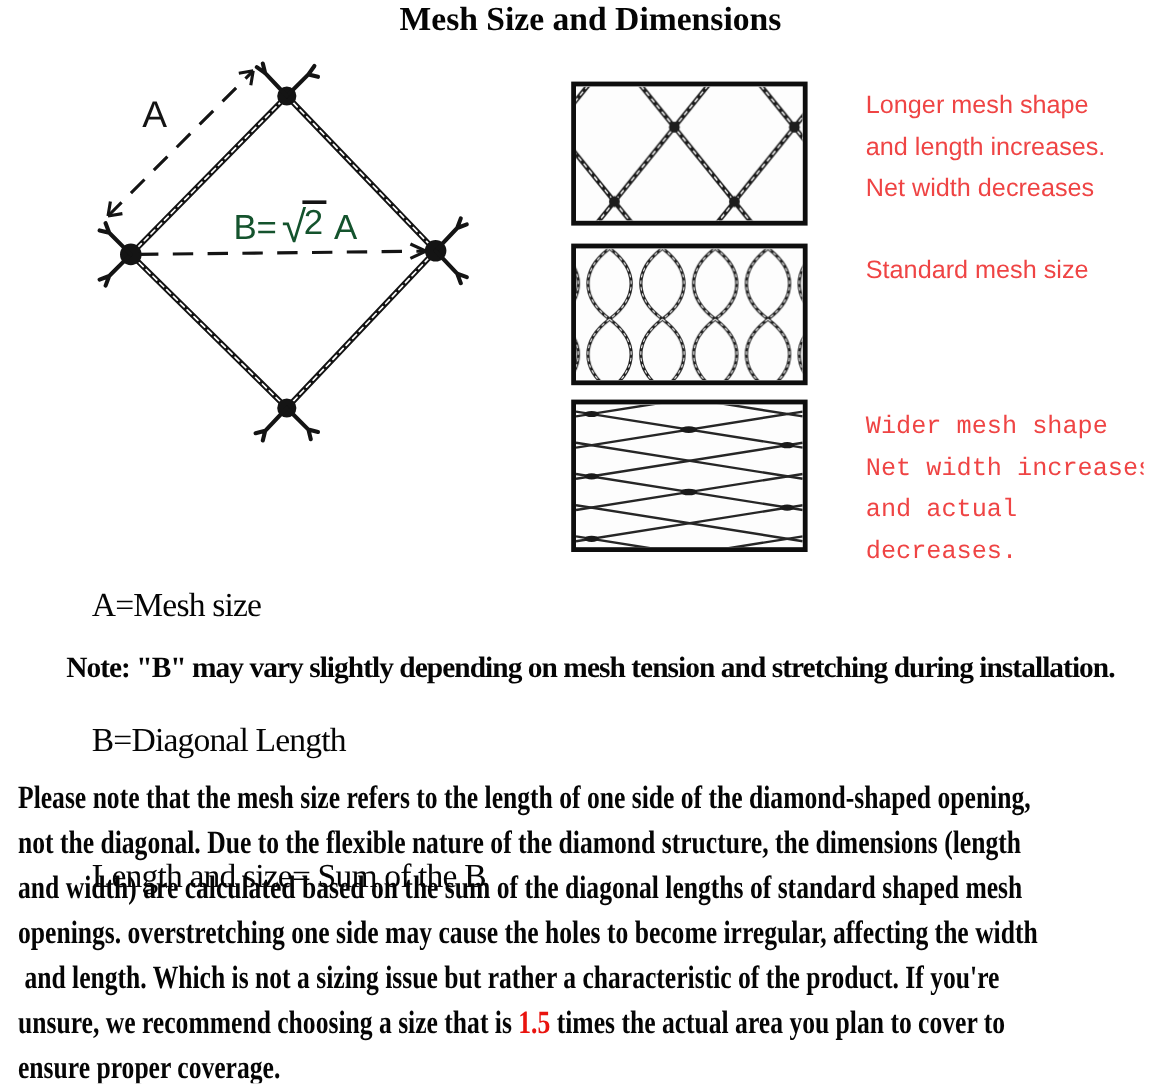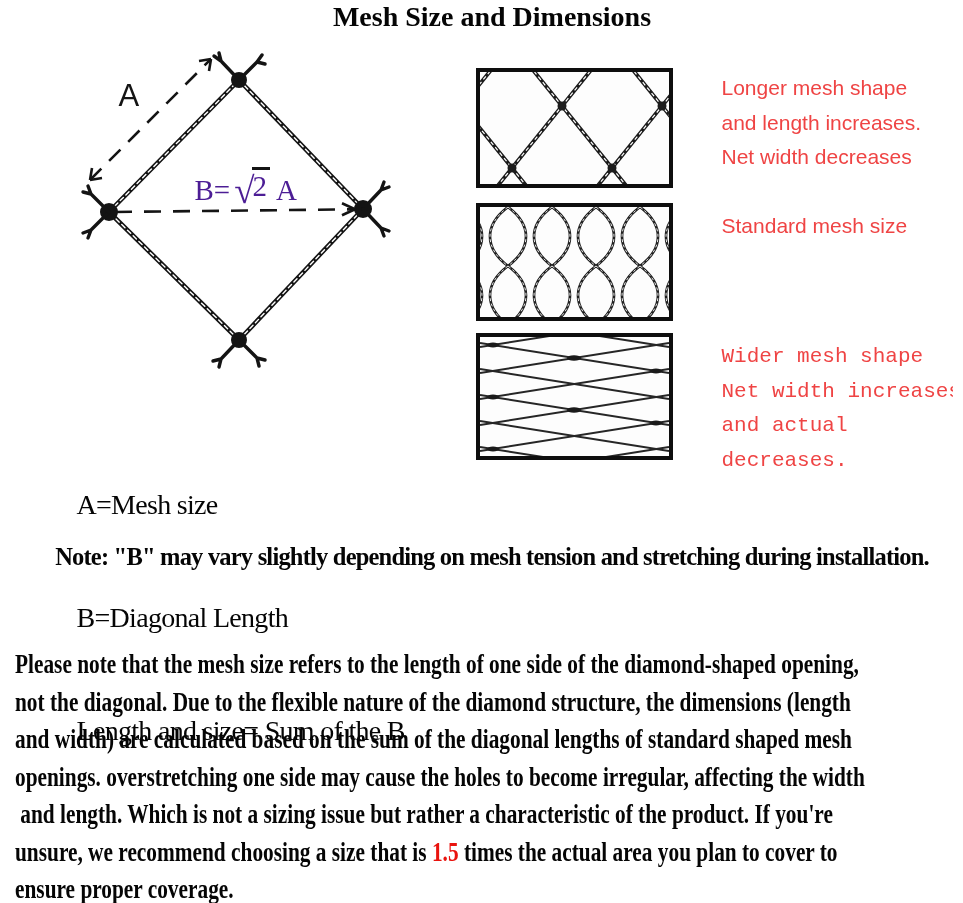--- a/index.html
+++ b/index.html
@@ -17,21 +17,21 @@
   }
   
   #diagram { position:absolute; left:38px; top:42px; width:395px; height:345px; }
   #diagram svg { position:absolute; left:0; top:0; }
   .diag-label-a {
     position:absolute; left:70px; top:36px;
     font-family:"Liberation Sans", sans-serif; font-size:31px; color:#141414;
   }
   .formula {
     position:absolute; left:146px; top:124px;
-    font-family:Liberation Serif, serif; font-size:29px; color:#4c1d95;
+    font-family:Liberation Sans, sans-serif; font-size:29px; color:#14532d;
     white-space:nowrap;
   }
   .formula .rad { font-size:37px; font-weight:400; position:relative; top:3px; margin-left:4px; margin-right:-3px; }
   .formula .radicand { display:inline-block; border-top:3px solid #141414; line-height:1.05; padding:1px 3px 0 1px; position:relative; top:-4px; }
   .formula .rhs { margin-left:6px; }
   
   .mesh-fig { position:absolute; left:465px; width:197px; border:4px solid #0e0e0e; background:#fdfdfd; overflow:hidden; }
   #mesh-fig-1 { top:68px;  height:120px; }
   #mesh-fig-2 { top:203px; height:118px; }
   #mesh-fig-3 { top:333px; height:127px; }

